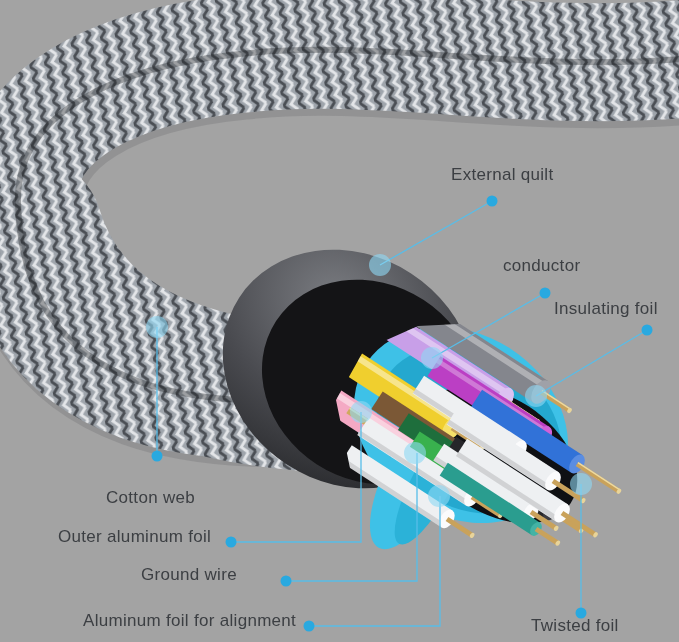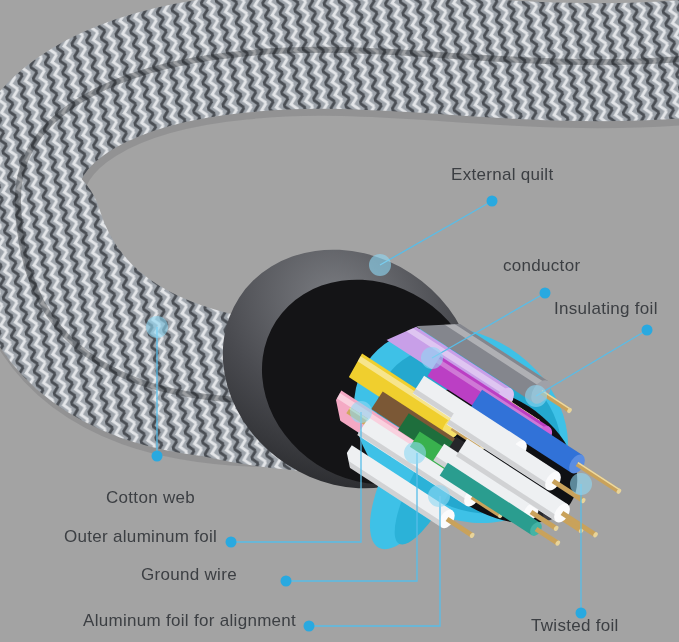--- a/index.html
+++ b/index.html
@@ -225,18 +225,18 @@
     <circle cx="286" cy="581" r="5.5"></circle>
     <circle cx="309" cy="626" r="5.5"></circle>
     <circle cx="581" cy="613" r="5.5"></circle>
   </g>
 </svg>
 
 <div class="lbl" style="left:451px;top:166px;">External quilt</div>
 <div class="lbl" style="left:503px;top:257px;">conductor</div>
 <div class="lbl" style="left:554px;top:300px;">Insulating foil</div>
 <div class="lbl" style="left:106px;top:461px;margin-top:28px;">Cotton web</div>
-<div class="lbl" style="left:64px;top:528px;text-align:right;">Outer aluminum foil</div>
+<div class="lbl" style="left:58px;top:528px;text-align:right;">Outer aluminum foil</div>
 <div class="lbl" style="left:141px;top:566px;">Ground wire</div>
 <div class="lbl" style="left:83px;top:612px;">Aluminum foil for alignment</div>
 <div class="lbl" style="left:531px;top:617px;">Twisted foil</div>
 
 </div>
 
 </body></html>

